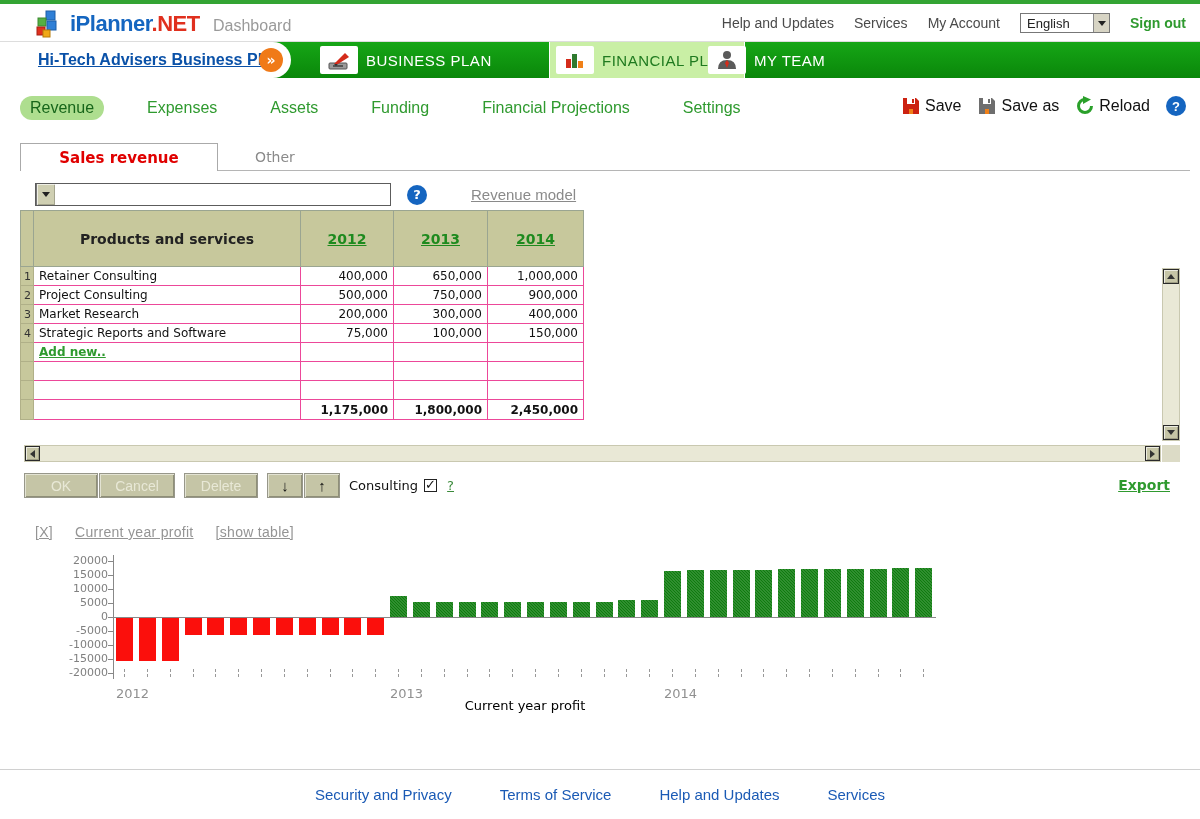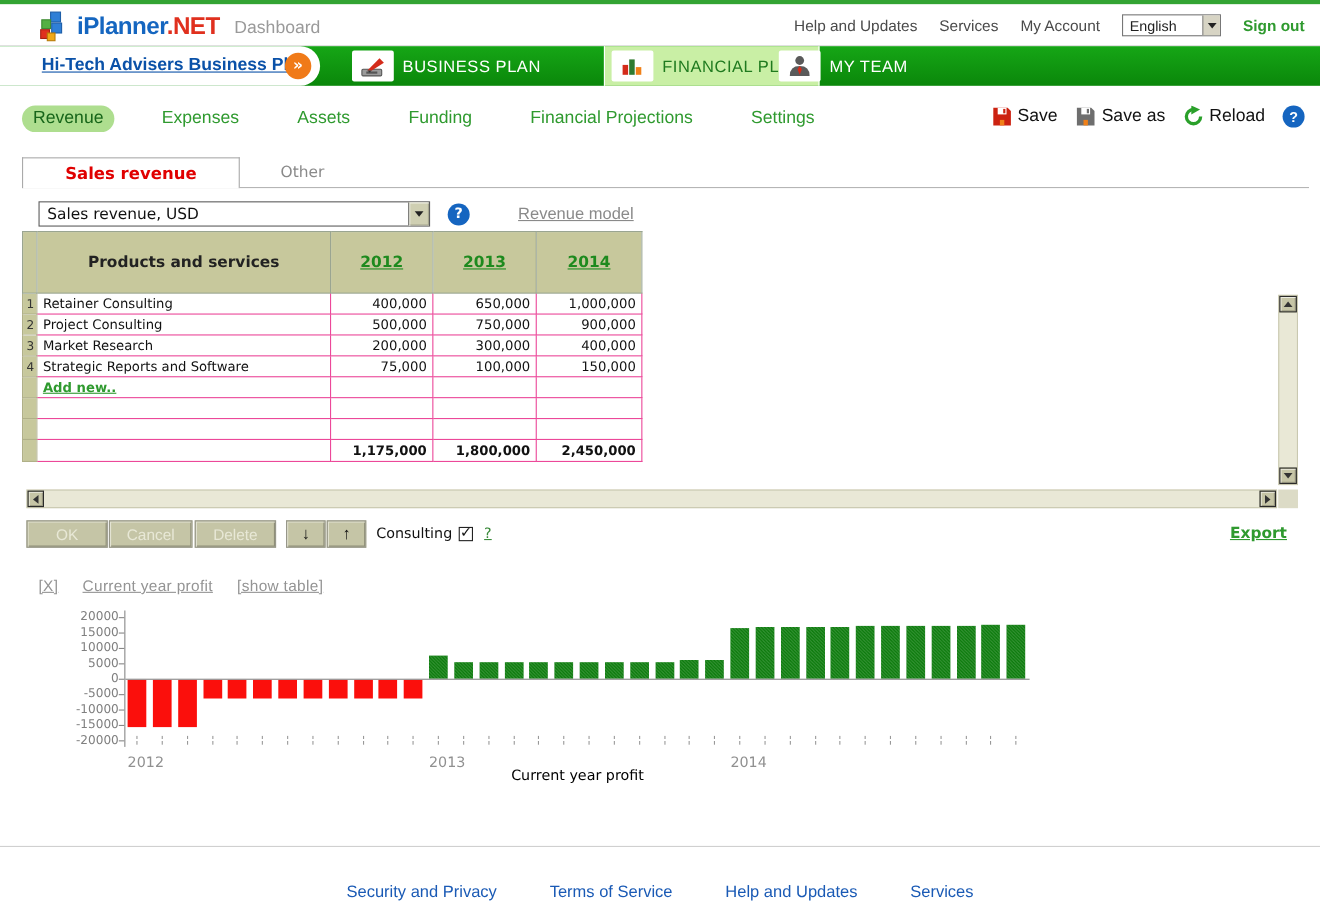--- a/index.html
+++ b/index.html
@@ -80,21 +80,21 @@
   .hscroll .right { right:0; top:0; width:15px; height:15px; }
   .tri-u { width:0; height:0; border-left:4px solid transparent; border-right:4px solid transparent; border-bottom:5px solid #333; }
   .tri-d { width:0; height:0; border-left:4px solid transparent; border-right:4px solid transparent; border-top:5px solid #333; }
   .tri-l { width:0; height:0; border-top:4px solid transparent; border-bottom:4px solid transparent; border-right:5px solid #333; }
   .tri-r { width:0; height:0; border-top:4px solid transparent; border-bottom:4px solid transparent; border-left:5px solid #333; }
 
   
   .toolbar { position:absolute; left:24px; top:473px; height:25px; display:flex; align-items:center; }
   .tb-btn { height:25px; background:#c5c5a6; border:1px solid #97978a; box-shadow:inset 1px 1px 0 #e3e3d3, inset -1px -1px 0 #8f8f78; font-size:14px; display:flex; align-items:center; justify-content:center; cursor:pointer; font-family:"Liberation Sans",sans-serif; }
   .tb-btn.dim { color:#e8e8d6; }
-  .btn-ok { width:74px; } .btn-cancel { width:76px; margin-left:1px; } .btn-delete { width:74px; margin-left:2px; }
+  .btn-ok { width:74px; } .btn-cancel { width:76px; margin-left:1px; } .btn-delete { width:74px; margin-left:9px; }
   .btn-arrow { width:36px; margin-left:9px; color:#111; font-size:15px; }
   .btn-arrow + .btn-arrow { margin-left:1px; }
   .autofw { margin-left:9px; display:flex; align-items:center; gap:6px; font-size:13px; color:#111; }
   .checkbox { width:13px; height:13px; background:#fff; border:1px solid #222; position:relative; cursor:pointer; }
   .checkbox.checked::after { content:"✓"; position:absolute; left:0px; top:-3px; font-size:13px; font-weight:bold; color:#111; }
   .q-link { margin-left:10px; font-size:13px; color:#3a8a3a; text-decoration:underline; cursor:pointer; }
   .export-link { position:absolute; right:30px; top:477px; font-size:14px; font-weight:bold; color:#2f9a2f; text-decoration:underline; cursor:pointer; }
 
   
   .chart-links { position:absolute; left:35px; top:524px; display:flex; gap:22px; font-size:14px; color:#949494; letter-spacing:0.3px; font-family:"Liberation Sans",sans-serif; }
@@ -109,21 +109,21 @@
   .bar.neg { background:#fb0f0c; }
   .bar.pos { background:#0e7c0e;
     background-image:linear-gradient(45deg, rgba(255,255,255,.14) 25%, transparent 25%, transparent 50%, rgba(255,255,255,.14) 50%, rgba(255,255,255,.14) 75%, transparent 75%);
     background-size:3px 3px; }
   .xtick { position:absolute; top:108px; width:1px; height:8px;
     background:linear-gradient(#999 0 3px, transparent 3px 5px, #999 5px 8px); }
   .year-label { position:absolute; top:125px; font-size:13px; color:#909090; }
   .chart-caption { position:absolute; left:114px; top:148px; width:822px; text-align:center; font-size:13px; color:#000; }
 
   
-  .footer { position:absolute; left:0; top:769px; width:1200px; height:50px; border-top:1px solid #d0d0d0; display:flex; align-items:flex-end; justify-content:center; gap:48px; font-family:"Liberation Sans",sans-serif; }
+  .footer { position:absolute; left:0; top:769px; width:1200px; height:50px; border-top:1px solid #d0d0d0; display:flex; align-items:center; justify-content:center; gap:48px; font-family:"Liberation Sans",sans-serif; }
   .footer span { font-size:15px; color:#1a5ab5; cursor:pointer; }
 </style>
 </head>
 <body>
 
 <div class="page">
 
   <div class="top-strip"></div>
 
   <div class="header">
@@ -227,21 +227,20 @@
     <span class="help-circle">?</span>
   </div>
 
   <div class="content-tabs">
     <div class="ctab active">Sales revenue</div>
     <div class="ctab plain">Other</div>
   </div>
 
   <div class="model-row">
     <div class="model-select">
-      <span class="val">Sales revenue, USD</span>
       <span class="dd-btn">
           <span class="tri-down"></span>
         </span>
     </div>
     <span class="help-circle">?</span>
     <span class="revenue-model">Revenue model</span>
   </div>
 
   <table class="grid-table">
     <colgroup>

